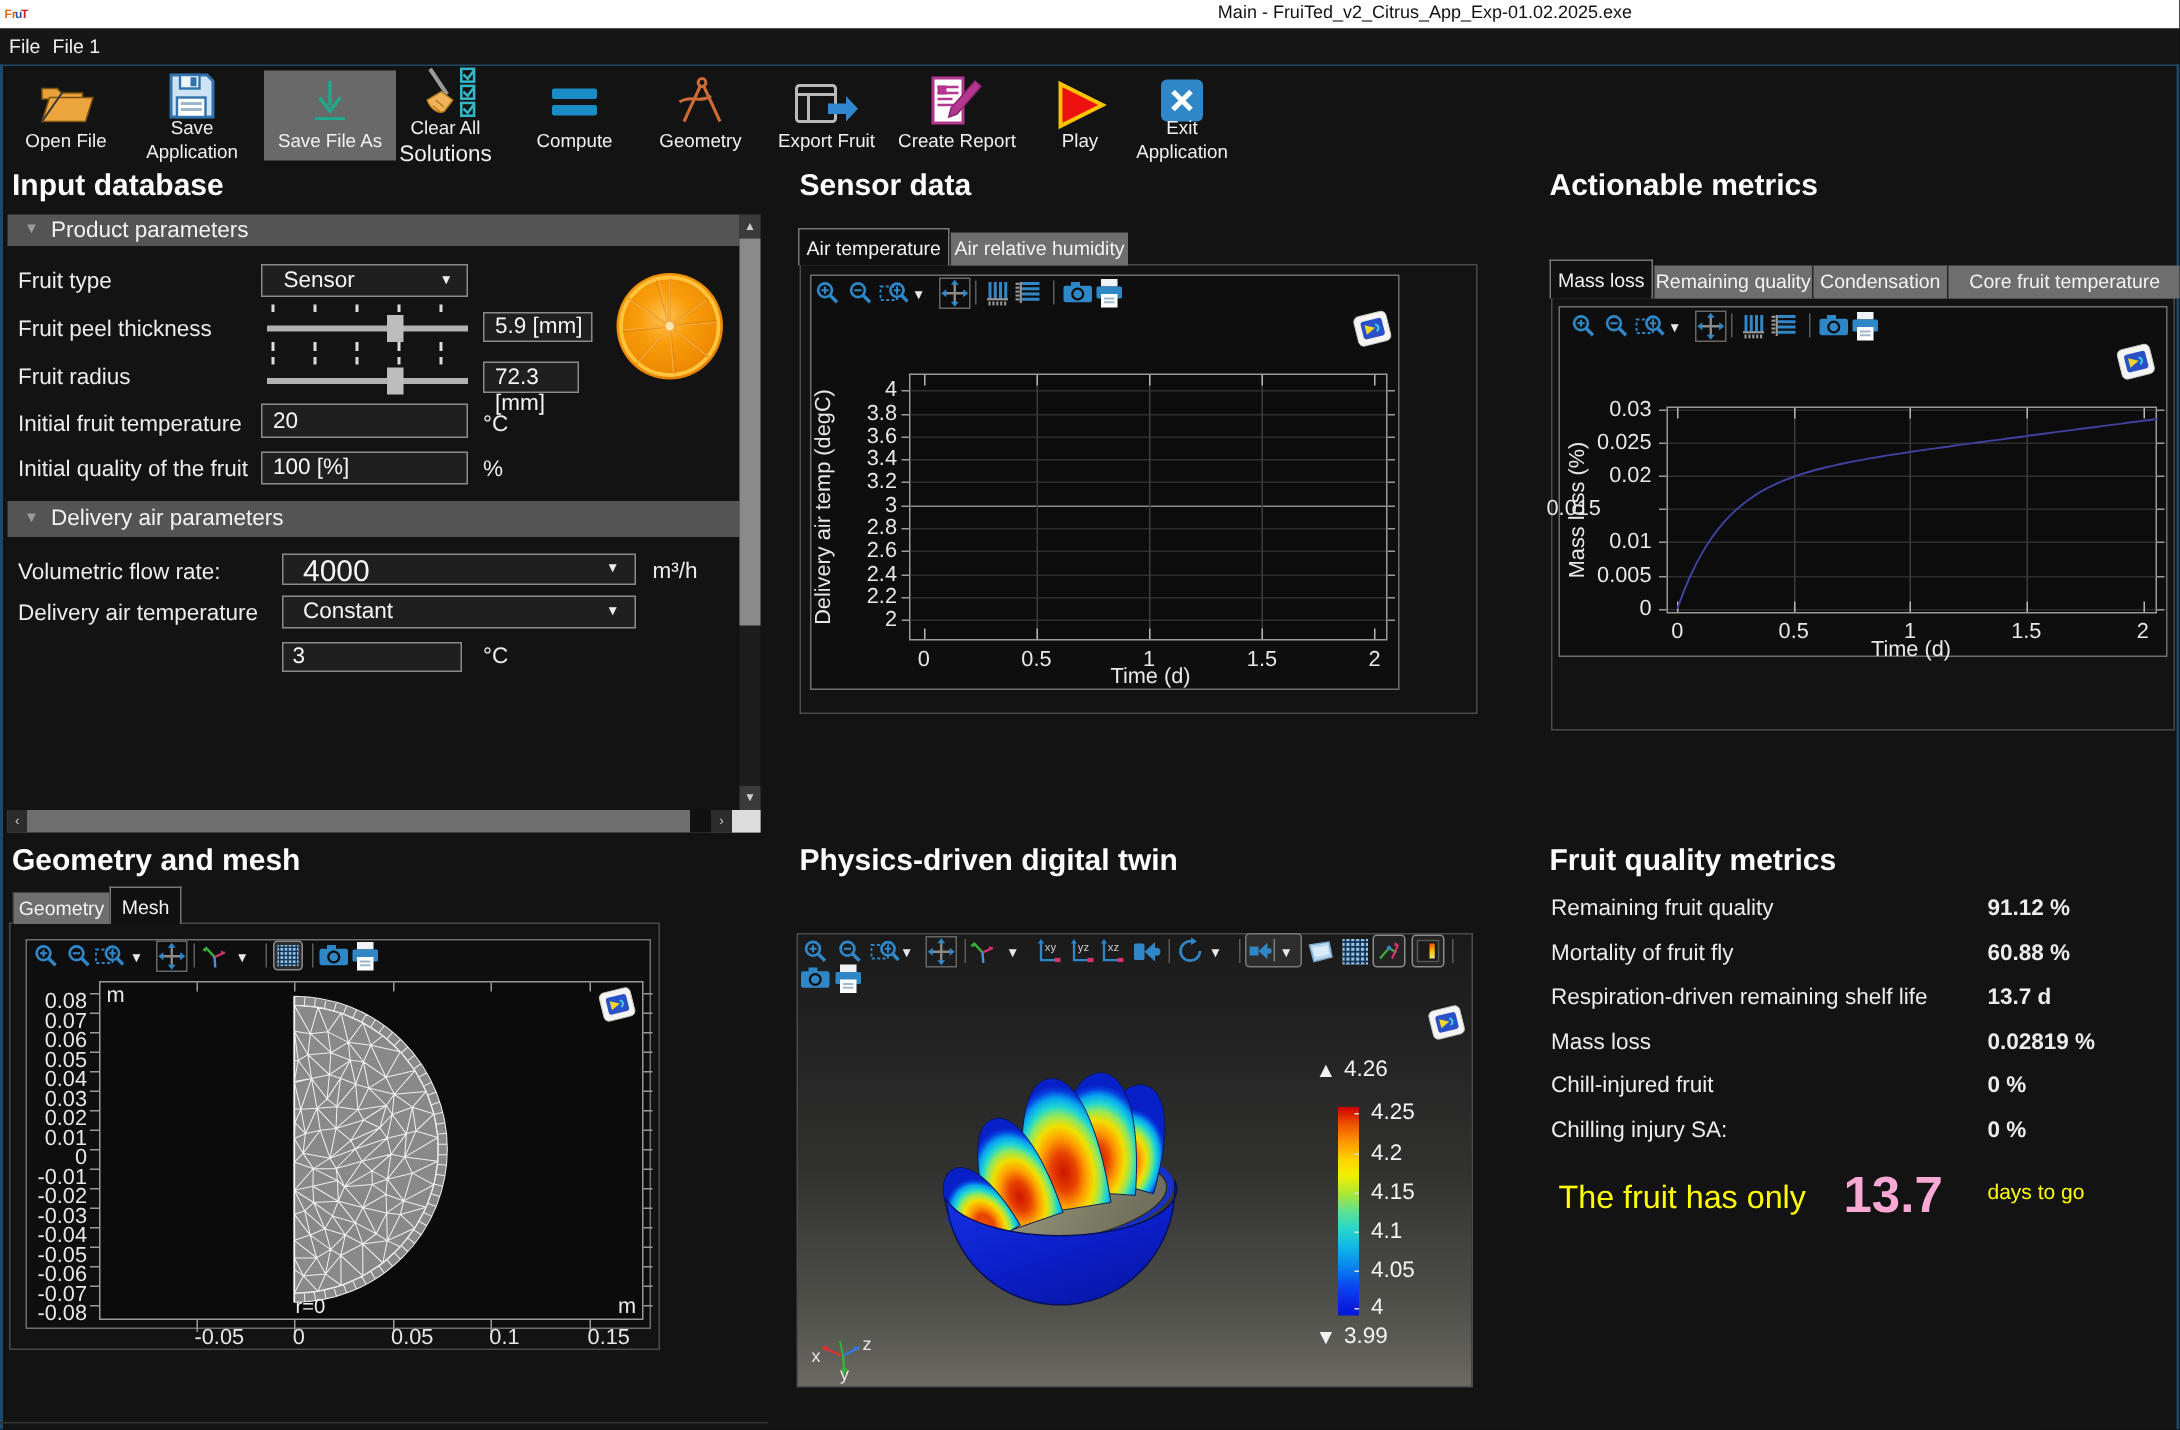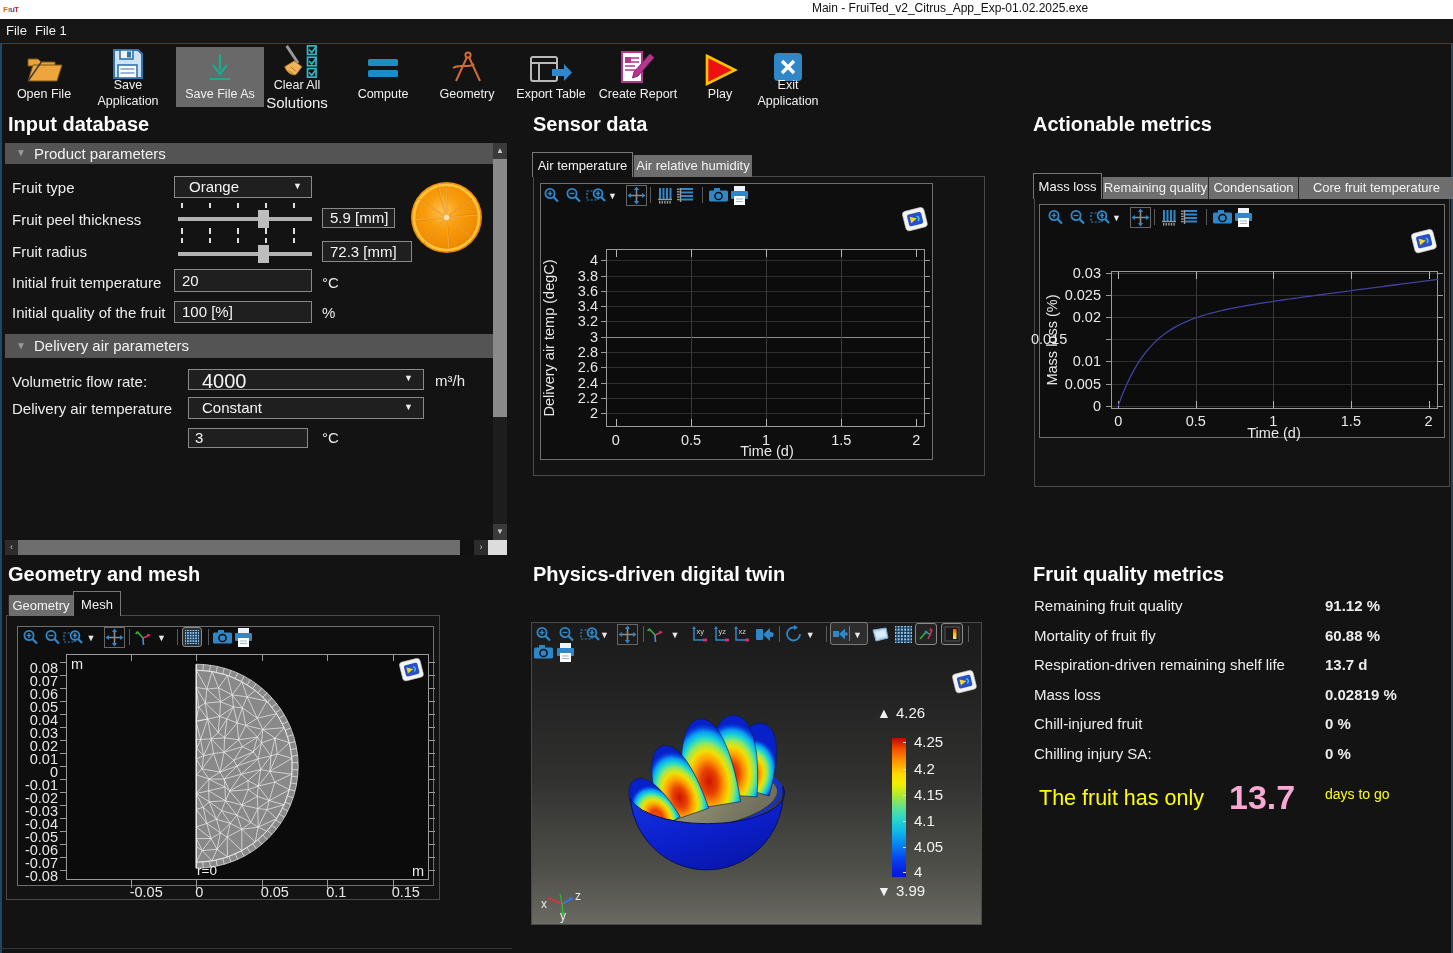--- a/index.html
+++ b/index.html
@@ -80,21 +80,21 @@
 <path d="M16.8 7.5 L6 31 M19.2 7.5 L30 31"></path>
 <path d="M3 18 C10 13 18 19 24 14"></path>
 </g>
   </svg>
 <div class="abs" style="left:397px;top:87px;width:140px;text-align:center;font-size:12.5px;color:#f0f0f0">Geometry</div>
 <svg style="left:530px;top:56px" width="42" height="26" viewBox="0 0 42 26">
 <rect x="1" y="1" width="26" height="24" rx="2" fill="none" stroke="#b9b9b9" stroke-width="2"></rect>
 <path d="M1 7 h26 M9 7 v18" stroke="#b9b9b9" stroke-width="2" fill="none"></path>
 <path d="M22 13 h12 v-5 l8 8.5 -8 8.5 v-5 h-12 z" fill="#2f88cf"></path>
 </svg>
-<div class="abs" style="left:481px;top:87px;width:140px;text-align:center;font-size:12.5px;color:#f0f0f0">Export Table</div>
+<div class="abs" style="left:481px;top:87px;width:140px;text-align:center;font-size:12.5px;color:#f0f0f0">Export Fruit</div>
 <svg style="left:620px;top:50px" width="38" height="34" viewBox="0 0 38 34">
 <rect x="2" y="2" width="20" height="30" fill="#fff" stroke="#b4368f" stroke-width="2"></rect>
 <g stroke="#b4368f" stroke-width="1.6">
       <path d="M5 8 h14 M5 12 h14 M5 16 h10 M5 20 h12"></path>
     </g>
 <rect x="5" y="7" width="6" height="6" fill="#b4368f"></rect>
 <path d="M14 22 L30 4 l4 3.5 L18 26 l-5.5 2 z" fill="#b4368f" stroke="#8c2570" stroke-width="1"></path>
 </svg>
 <div class="abs" style="left:568px;top:87px;width:140px;text-align:center;font-size:12.5px;color:#f0f0f0">Create Report</div>
 <svg style="left:704px;top:54px" width="34" height="32" viewBox="0 0 34 32">
@@ -112,21 +112,21 @@
 <div class="hd" style="left:1033px;top:113px">Actionable metrics</div>
 <div class="hd" style="left:8px;top:563px">Geometry and mesh</div>
 <div class="hd" style="left:533px;top:563px">Physics-driven digital twin</div>
 <div class="hd" style="left:1033px;top:563px">Fruit quality metrics</div>
 <div class="secbar" style="left:5px;top:143px;width:489px;height:21px">
 <span style="position:absolute;left:11px;top:4px;color:#9a9a9a;font-size:10px">▼</span>
 <span style="position:absolute;left:29px;top:2px">Product parameters</span>
   </div>
 <div class="lbl" style="left:12px;top:179px">Fruit type</div>
 <div class="inp" style="left:174px;top:176px;width:138px;height:22px">
-<span style="position:absolute;left:14px;top:1px">Orange</span>
+<span style="position:absolute;left:14px;top:1px">Sensor</span>
 <span style="position:absolute;right:9px;top:4px;font-size:9px;color:#eee">▼</span>
   </div>
 <div class="lbl" style="left:12px;top:211px">Fruit peel thickness</div>
 <div class="abs" style="left:181.0px;top:203px;width:2px;height:5px;background:#ddd"></div>
 <div class="abs" style="left:208.9px;top:203px;width:2px;height:5px;background:#ddd"></div>
 <div class="abs" style="left:236.8px;top:203px;width:2px;height:5px;background:#ddd"></div>
 <div class="abs" style="left:264.7px;top:203px;width:2px;height:5px;background:#ddd"></div>
 <div class="abs" style="left:292.6px;top:203px;width:2px;height:5px;background:#ddd"></div>
 <div class="abs" style="left:181.0px;top:228px;width:2px;height:6px;background:#ddd"></div>
 <div class="abs" style="left:208.9px;top:228px;width:2px;height:6px;background:#ddd"></div>
@@ -139,21 +139,21 @@
     <span style="position:absolute;left:7px;top:0px">5.9 [mm]</span>
   </div>
 <div class="lbl" style="left:12px;top:243px">Fruit radius</div>
 <div class="abs" style="left:181.0px;top:238px;width:2px;height:5px;background:#ddd"></div>
 <div class="abs" style="left:208.9px;top:238px;width:2px;height:5px;background:#ddd"></div>
 <div class="abs" style="left:236.8px;top:238px;width:2px;height:5px;background:#ddd"></div>
 <div class="abs" style="left:264.7px;top:238px;width:2px;height:5px;background:#ddd"></div>
 <div class="abs" style="left:292.6px;top:238px;width:2px;height:5px;background:#ddd"></div>
 <div class="abs" style="left:178px;top:252px;width:134px;height:4px;background:#b2b2b2"></div>
 <div class="abs" style="left:258.0px;top:245px;width:11px;height:18px;background:#bdbdbd"></div>
-<div class="inp" style="left:322px;top:241px;width:90px;height:21px">
+<div class="inp" style="left:322px;top:241px;width:64px;height:21px">
     <span style="position:absolute;left:7px;top:1px">72.3 [mm]</span>
   </div>
 <div class="lbl" style="left:12px;top:274px">Initial fruit temperature</div>
 <div class="inp" style="left:174px;top:269px;width:138px;height:23px">
     <span style="position:absolute;left:7px;top:2px">20</span>
   </div>
 <div class="lbl" style="left:322px;top:274px">°C</div>
 <div class="lbl" style="left:12px;top:304px">Initial quality of the fruit</div>
 <div class="inp" style="left:174px;top:301px;width:138px;height:22px">
     <span style="position:absolute;left:7px;top:1px">100 [%]</span>

